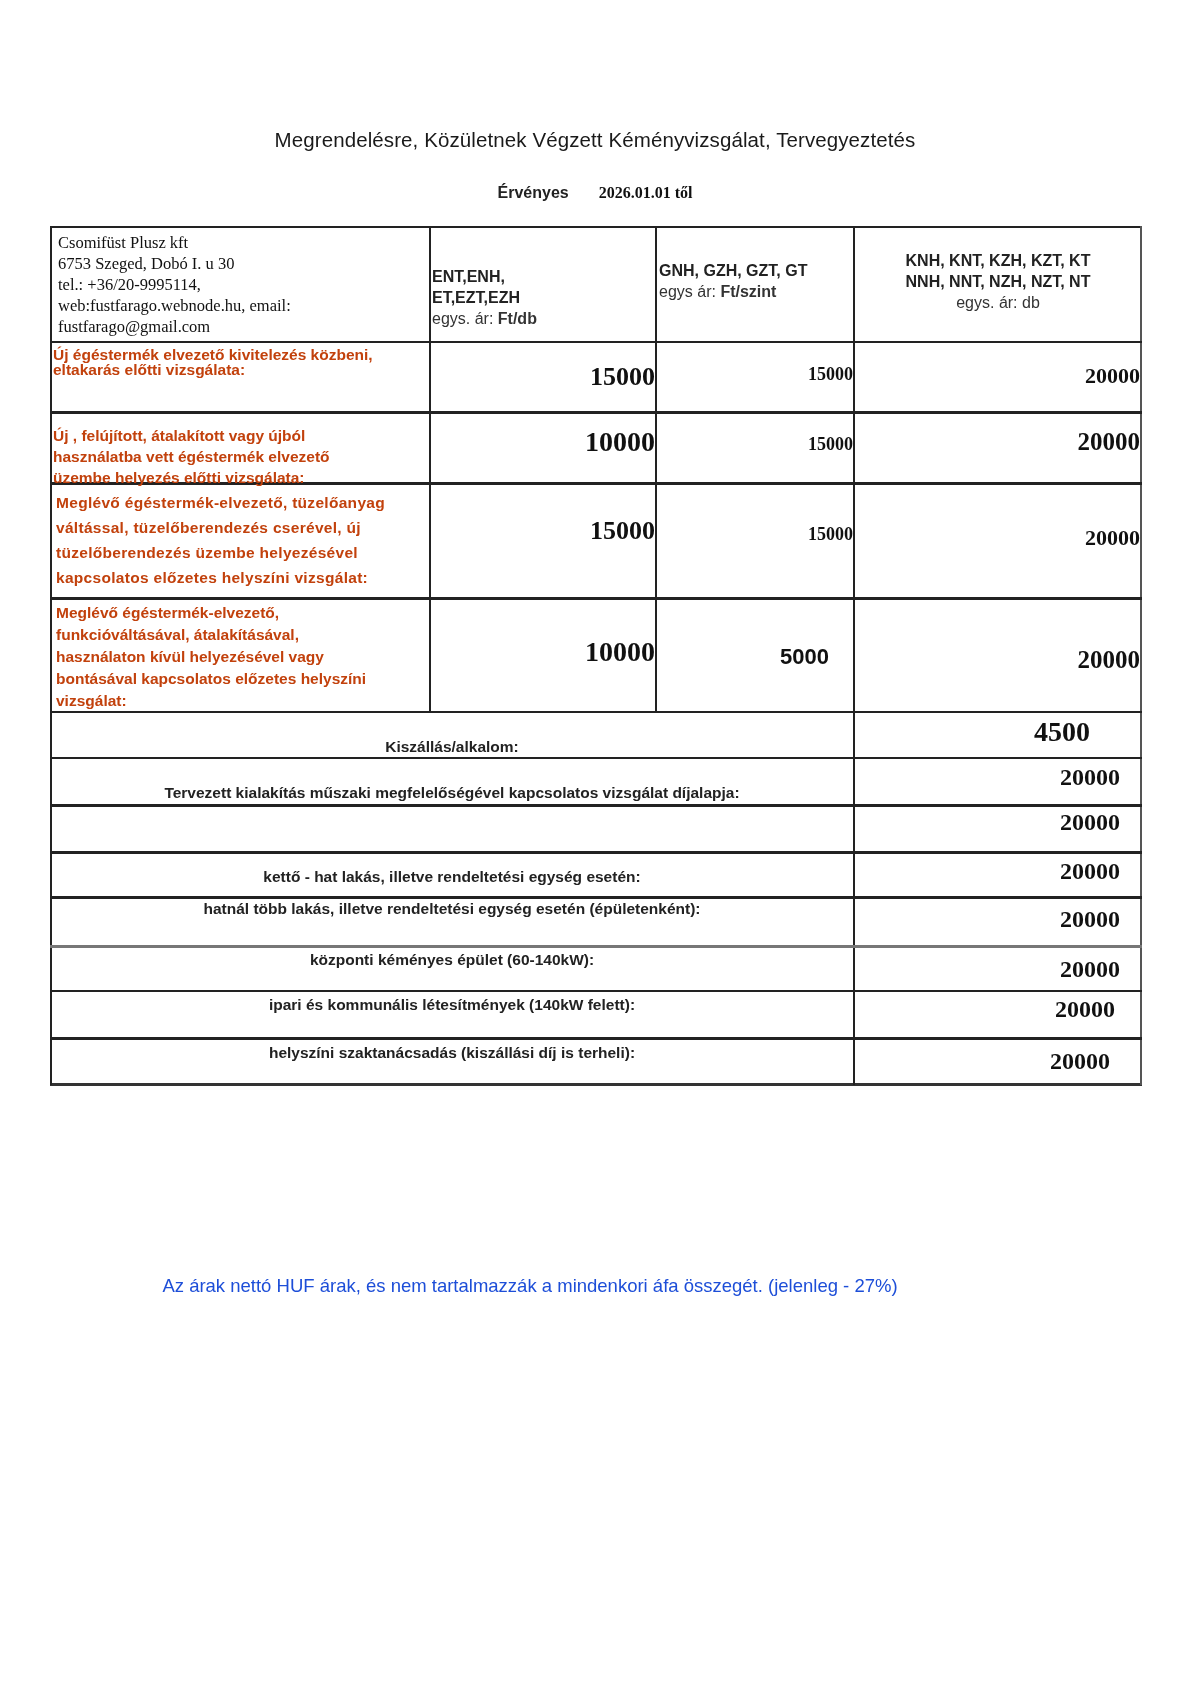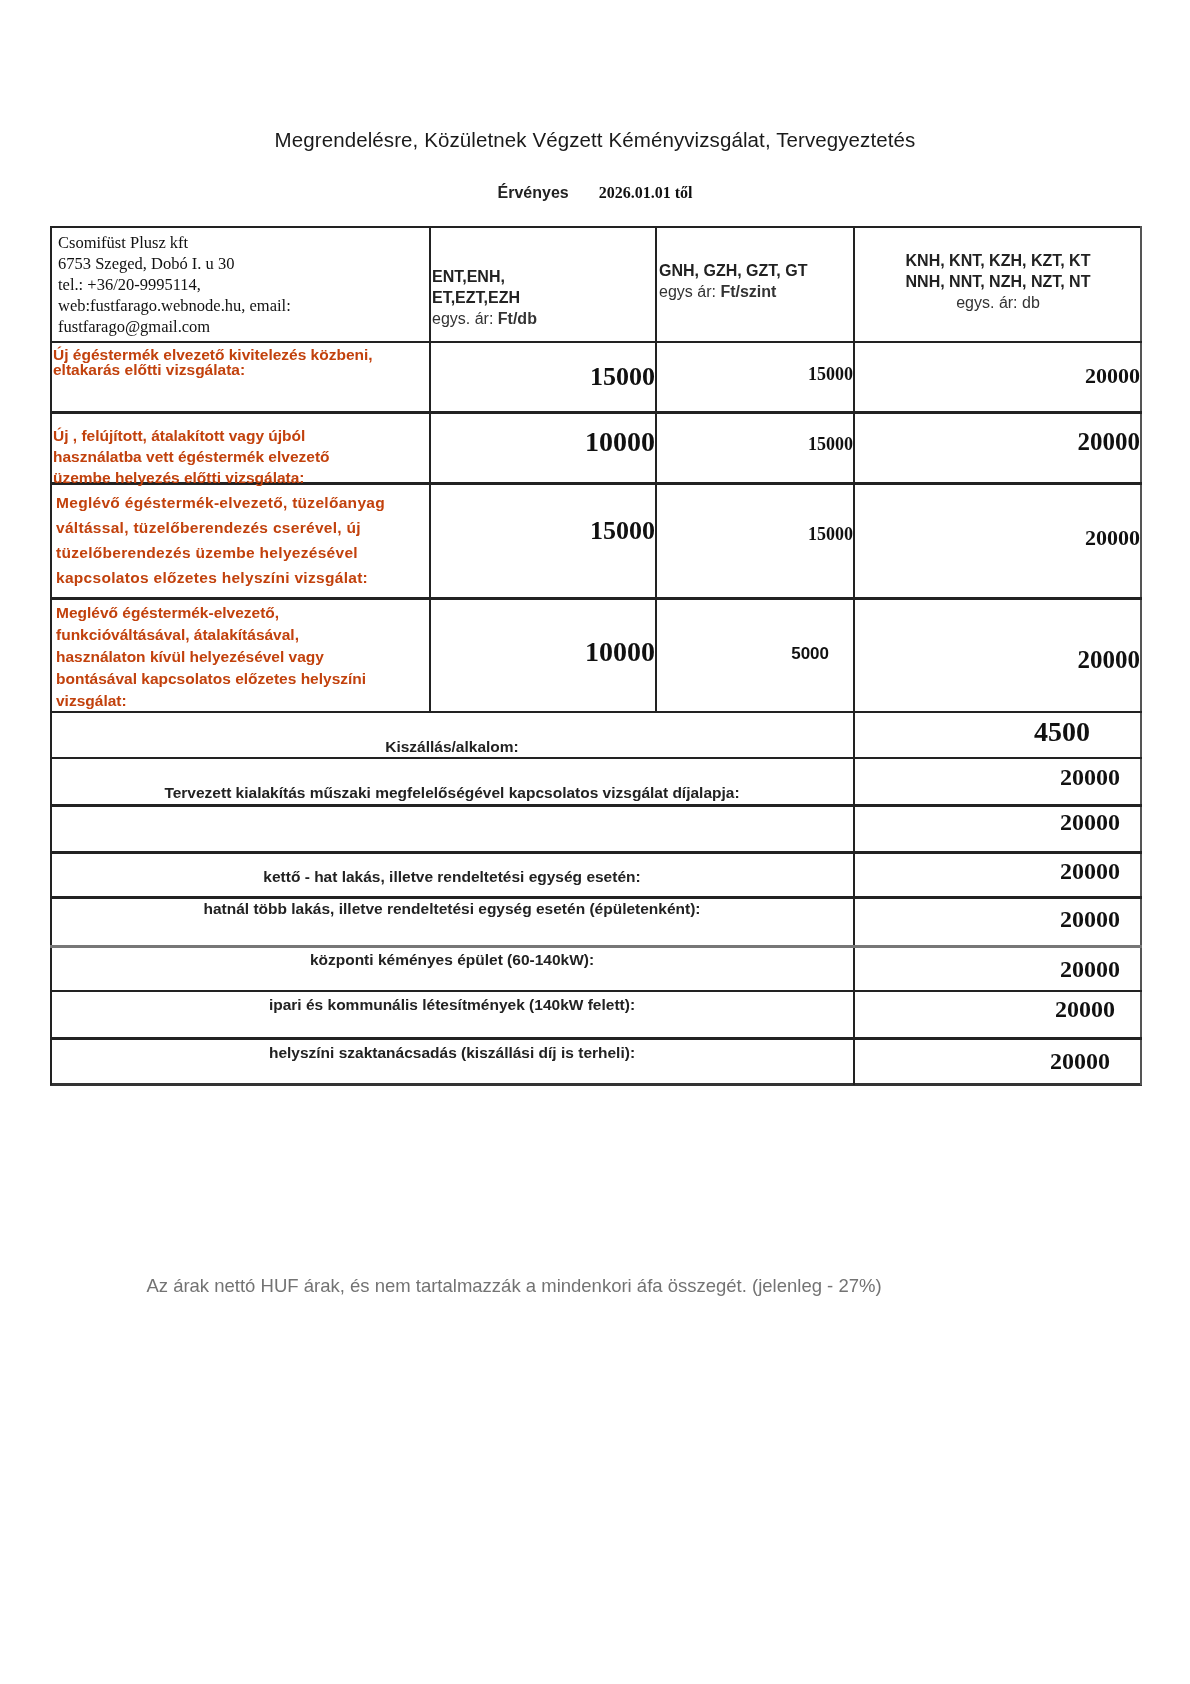--- a/index.html
+++ b/index.html
@@ -34,21 +34,21 @@
     }
     .num {
       position: absolute; font-family: "Liberation Serif", serif; font-weight: bold; color: #111; text-align: right;
     }
     .wide-label {
       position: absolute; left: 0; width: 804px; text-align: center;
       font-family: Liberation Sans, sans-serif; font-weight: bold; font-size: 15.5px; color: #222;
     }
     .footer {
       position: absolute; left: 0; width: 1028px; top: 1275px; text-align: center;
-      font-family: "Liberation Sans", sans-serif; font-size: 18.5px; color: #737373;
+      font-family: "Liberation Sans", sans-serif; font-size: 18.5px; color: #1d4ed8; padding-left: 16px;
     }
   </style>
 </head>
 <body>
 
 <div class="title">Megrendelésre, Közületnek Végzett Kéményvizsgálat, Tervegyeztetés</div>
 
 <div class="valid">
   <span class="lbl">Érvényes</span>
   <span class="date">2026.01.01 től</span>
@@ -132,21 +132,21 @@
   <div class="num" style="left:805px; width:285px; top:299px; font-size:22px;">20000</div>
 
   <div class="rowlabel" style="left:6px; top:376px; line-height:22px;">
     <div>Meglévő égéstermék-elvezető,</div>
     <div>funkcióváltásával, átalakításával,</div>
     <div>használaton kívül helyezésével vagy</div>
     <div>bontásával kapcsolatos előzetes helyszíni</div>
     <div>vizsgálat:</div>
   </div>
   <div class="num" style="left:381px; width:224px; top:410px; font-size:28px;">10000</div>
-  <div class="num" style="left:607px; width:172px; top:418px; font-size:17px; font-family:'Liberation Sans', sans-serif;">5000</div>
+  <div class="num" style="left:607px; width:172px; top:418px; font-size:22px; font-family:'Liberation Sans', sans-serif;">5000</div>
   <div class="num" style="left:805px; width:285px; top:420px; font-size:25px;">20000</div>
 
   <div class="wide-label" style="top:512px;">Kiszállás/alkalom:</div>
   <div class="num" style="left:805px; width:235px; top:490px; font-size:28px;">4500</div>
 
   <div class="wide-label" style="top:558px;">Tervezett kialakítás műszaki megfelelőségével kapcsolatos vizsgálat díjalapja:</div>
   <div class="num" style="left:805px; width:265px; top:538px; font-size:24px;">20000</div>
 
   <div class="num" style="left:805px; width:265px; top:583px; font-size:24px;">20000</div>
 

